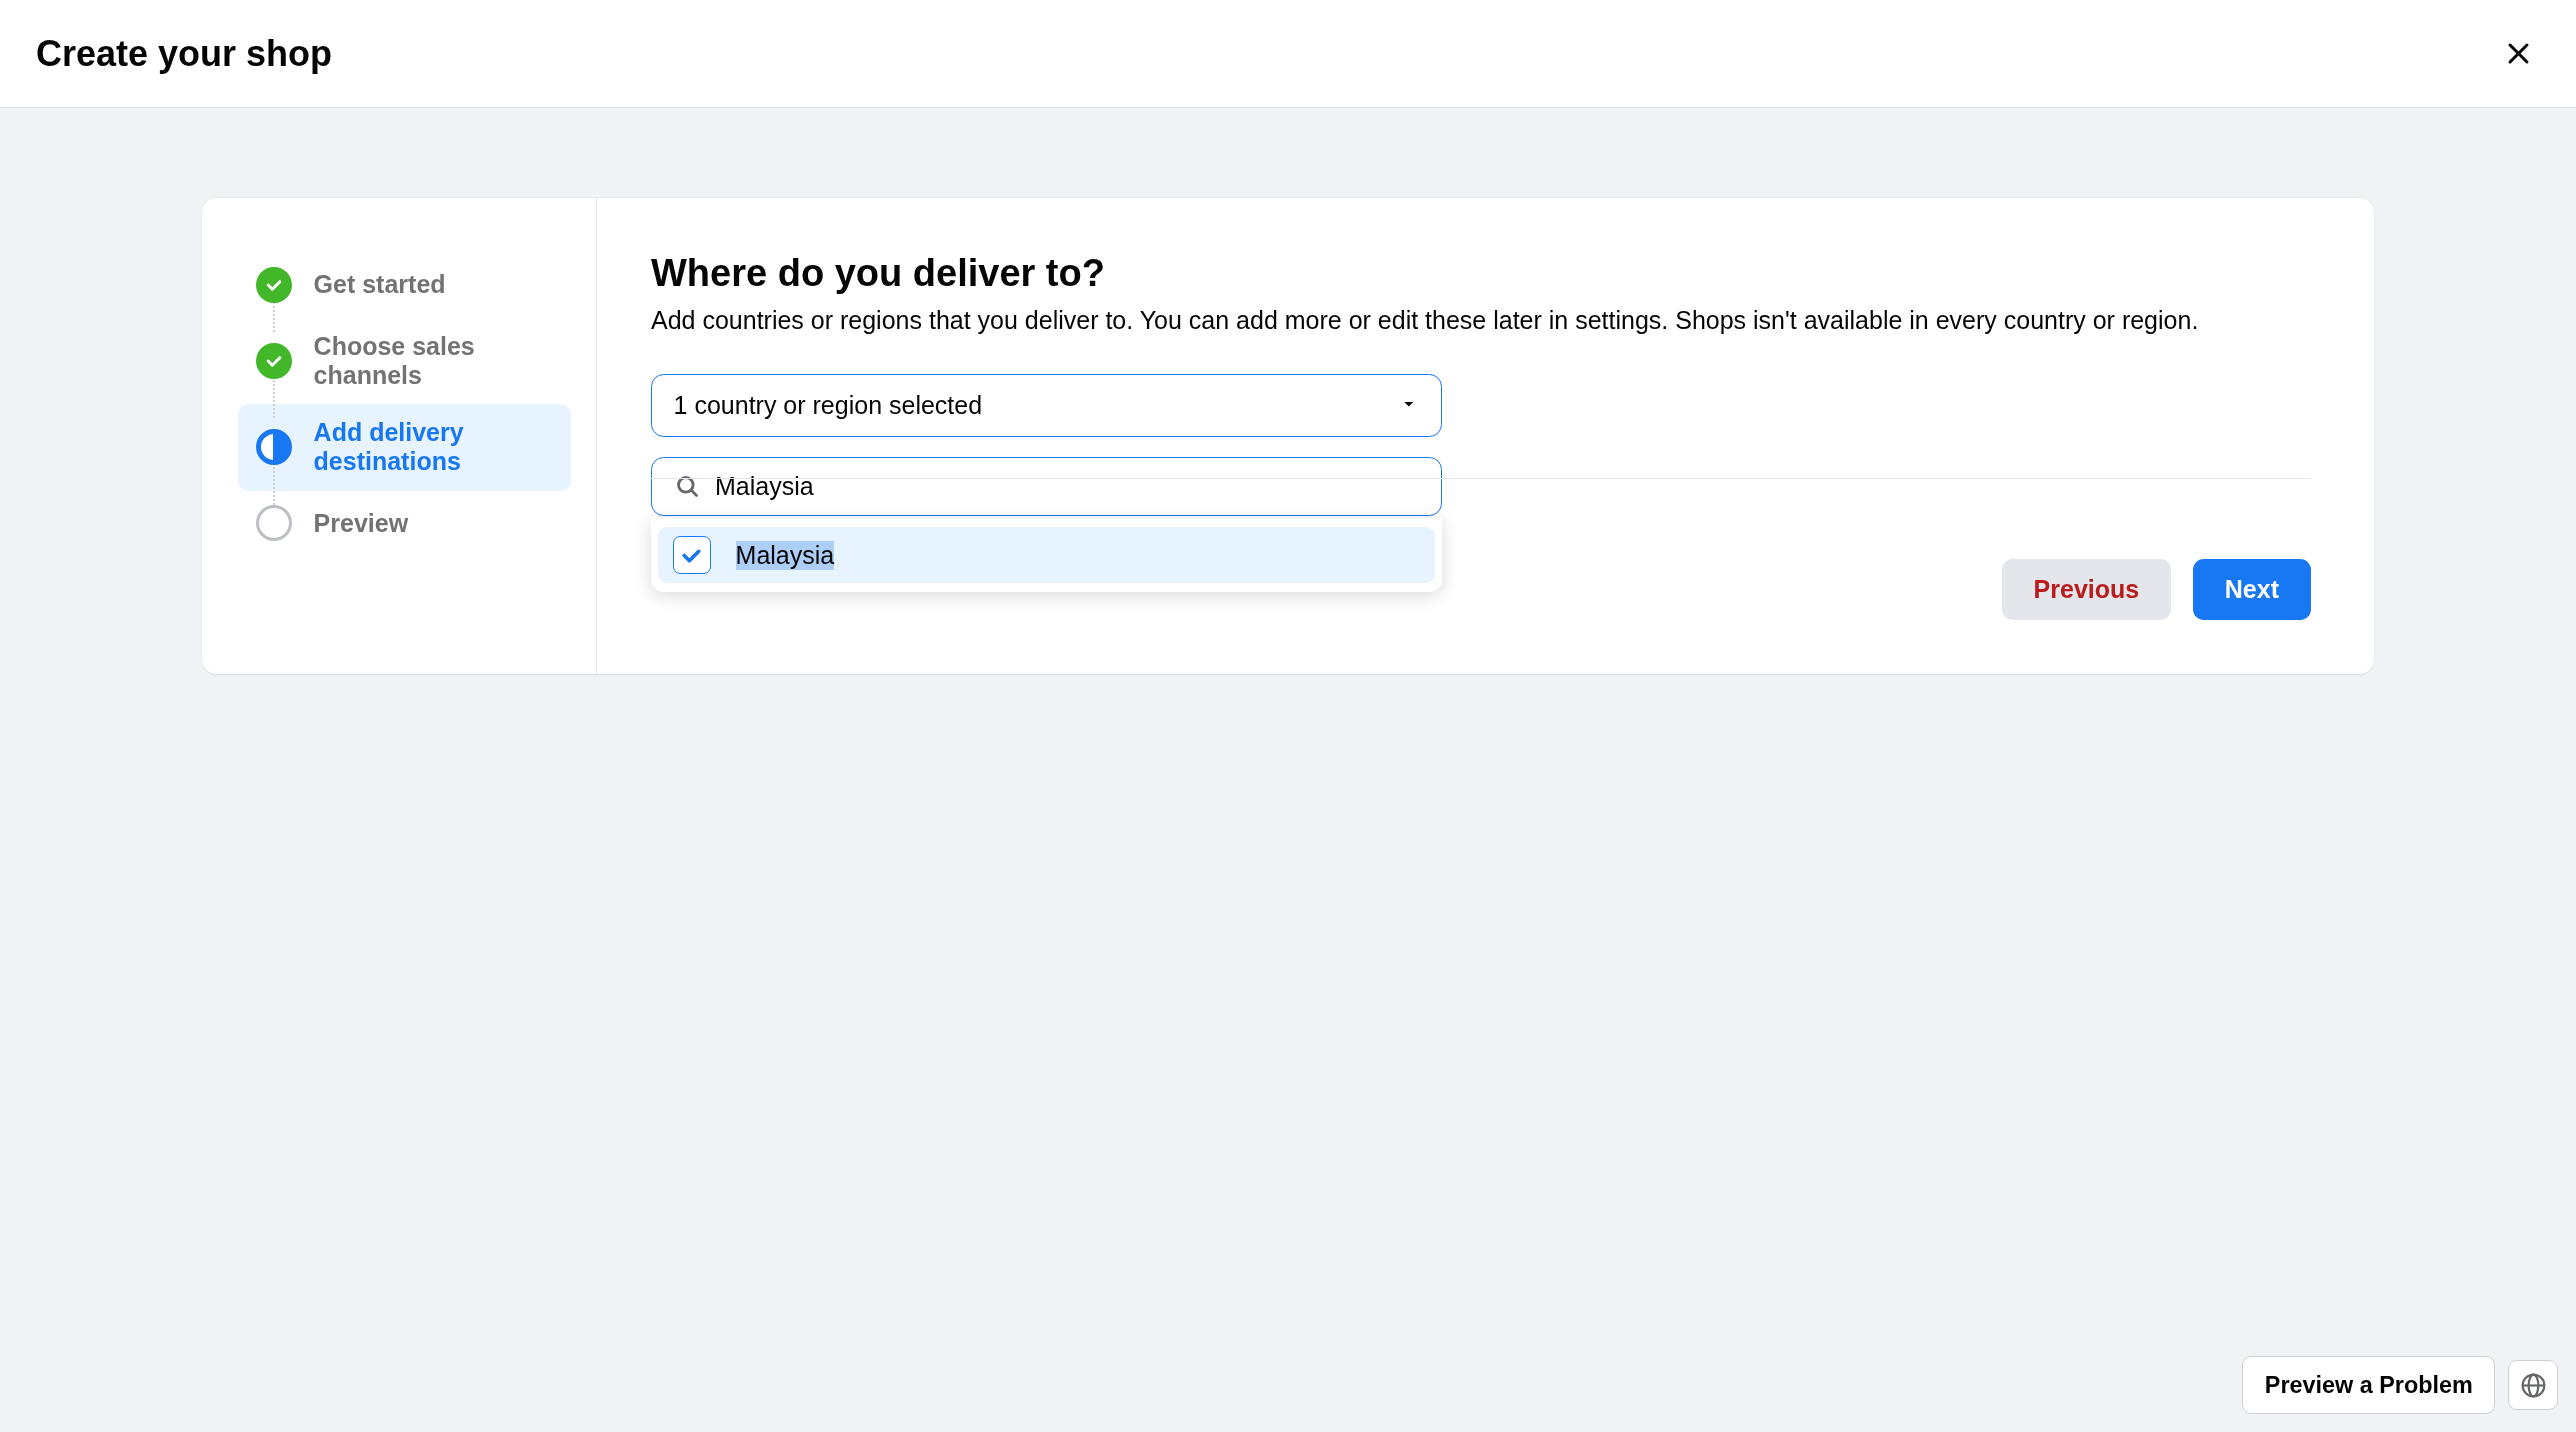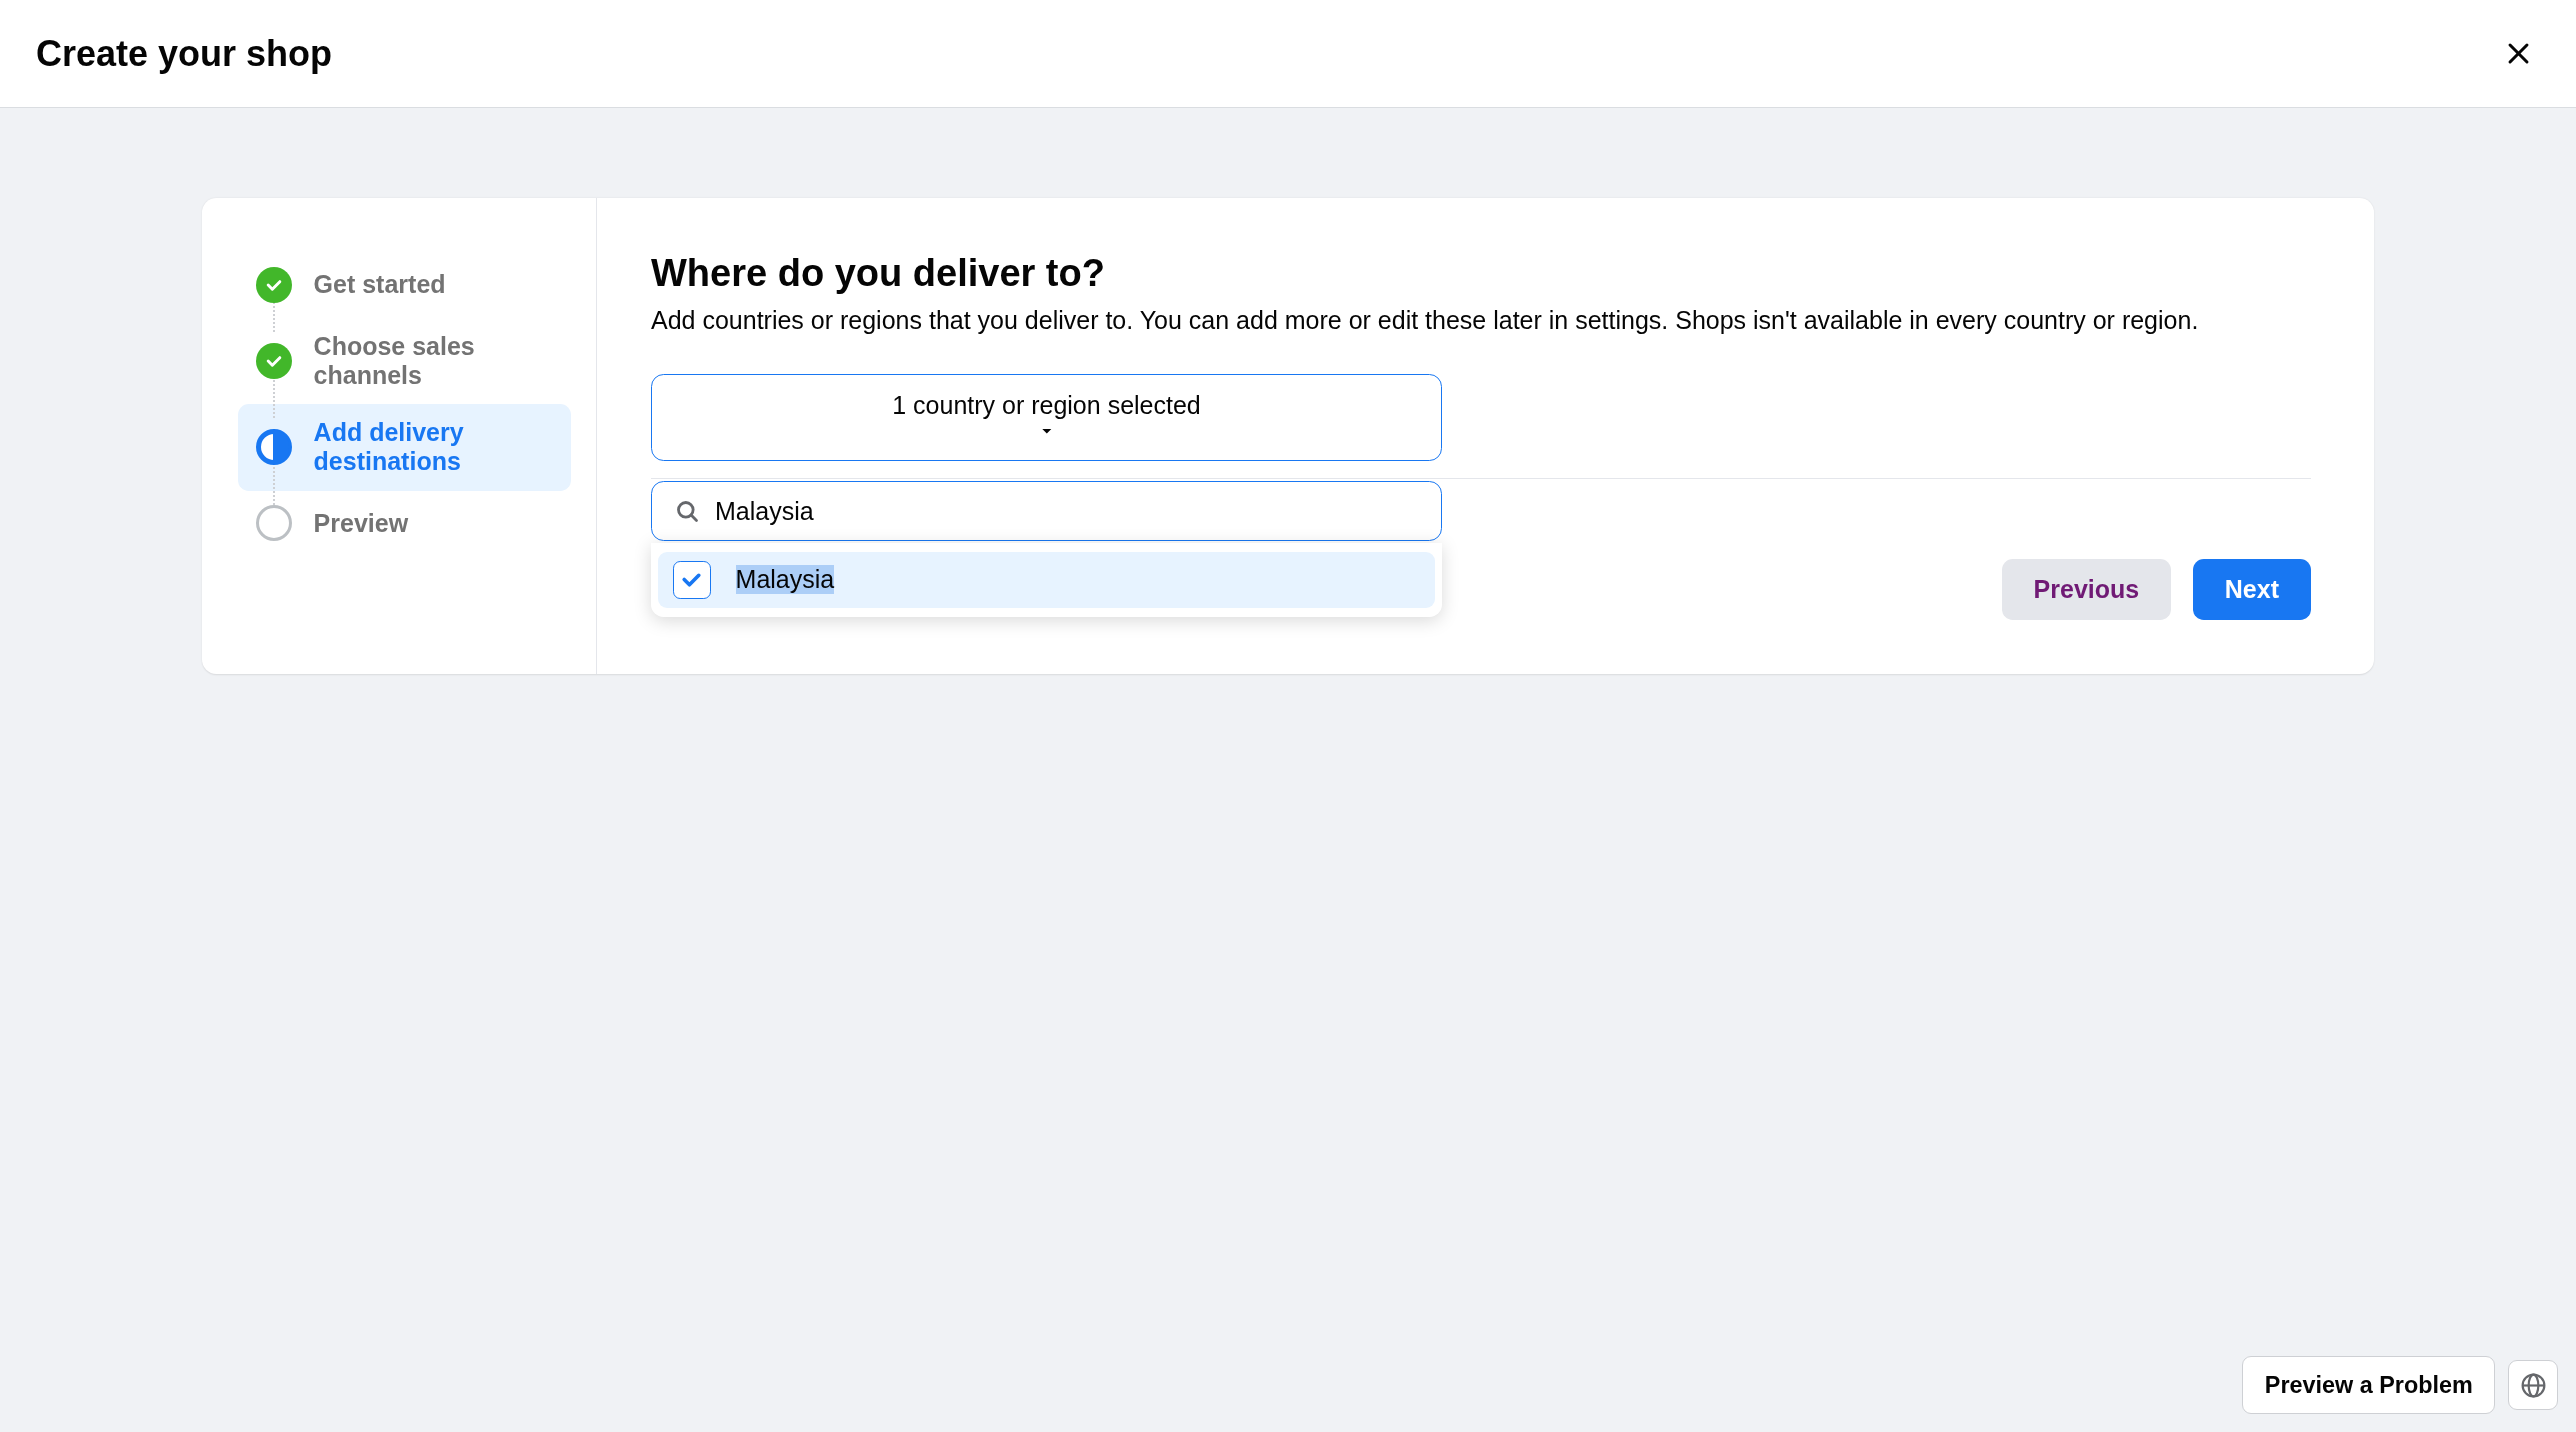--- a/index.html
+++ b/index.html
@@ -150,21 +150,20 @@
     .dropdown-field {
       width: 791px;
       border: 1.8px solid #1877f2;
       border-radius: 12.6px;
       padding: 16px 21.6px;
       display: flex;
       justify-content: space-between;
       align-items: center;
       cursor: pointer;
       margin-bottom: 20px;
-      flex-direction: column;
     }
     .dropdown-label {
       font-size: 25px;
       color: #050505;
     }
     .dropdown-caret svg {
       width: 21.6px;
       height: 21.6px;
     }
     .search-field {
@@ -250,21 +249,21 @@
     .btn {
       padding: 16px 32px;
       border-radius: 10.8px;
       font-size: 25px;
       font-weight: 600;
       border: none;
       cursor: pointer;
     }
     .btn-secondary {
       background: #e4e6eb;
-      color: #701a75;
+      color: #b91c1c;
     }
     .btn-primary {
       background: #1877f2;
       color: #ffffff;
     }
     .support-btn {
       position: absolute;
       left: 36px;
       bottom: 52px;
       background: #e4e6eb;

